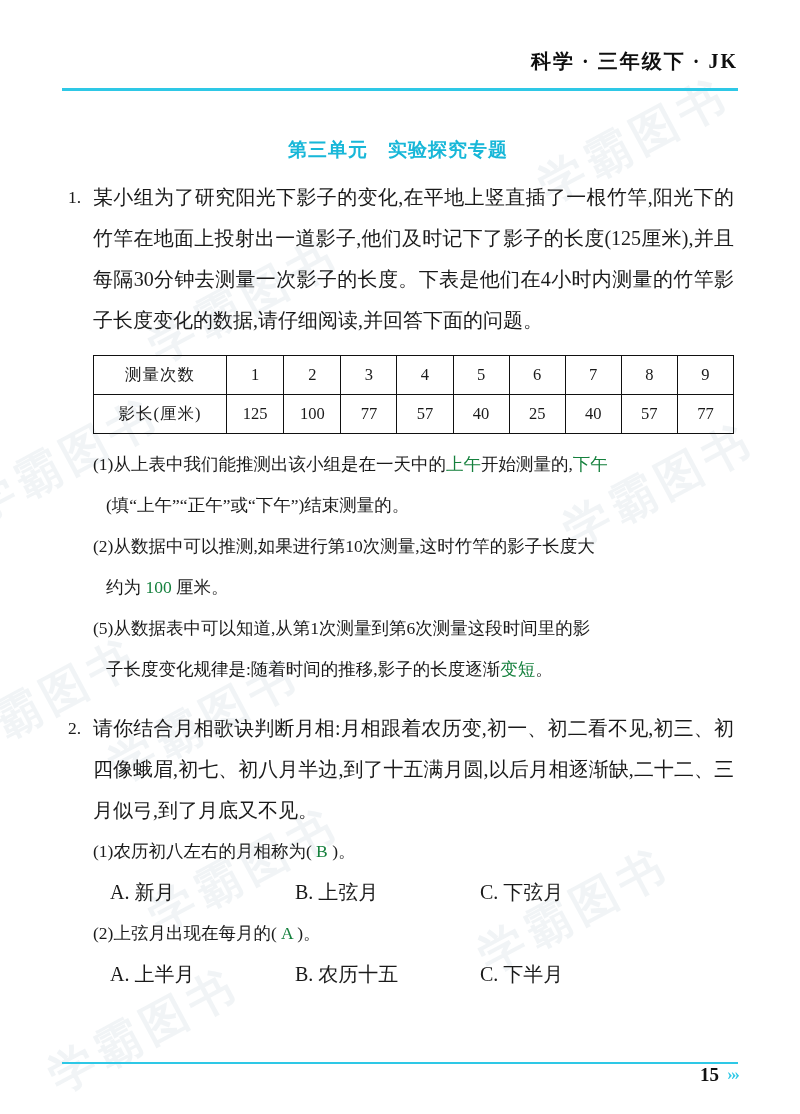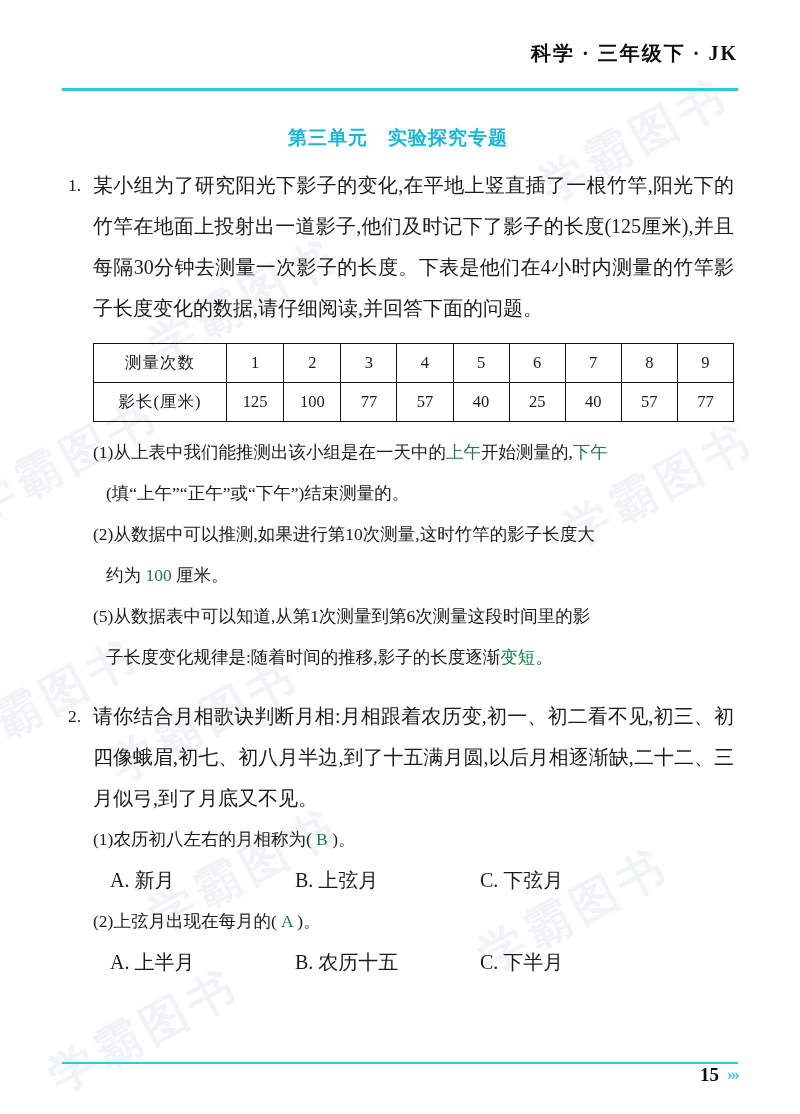--- a/index.html
+++ b/index.html
@@ -42,39 +42,39 @@
   
   .header {
     position: absolute;
     top: 0; left: 0;
     width: 800px;
     height: 92px;
   }
   .header-title {
     position: absolute;
     right: 62px;
-    top: 40px;
+    top: 48px;
     font-size: 20px;
     font-weight: bold;
     color: #0f0f0f;
     letter-spacing: 2px;
   }
   .header-rule {
     position: absolute;
     left: 62px;
     right: 62px;
     top: 88px;
     height: 3px;
     background: #2ec8e6;
   }
 
   
   .page {
     position: absolute;
-    top: 80px;
+    top: 92px;
     left: 0;
     width: 796px;
   }
 
   .unit-title {
     text-align: center;
     color: #18b7d8;
     font-weight: bold;
     font-size: 19px;
     letter-spacing: 1px;

